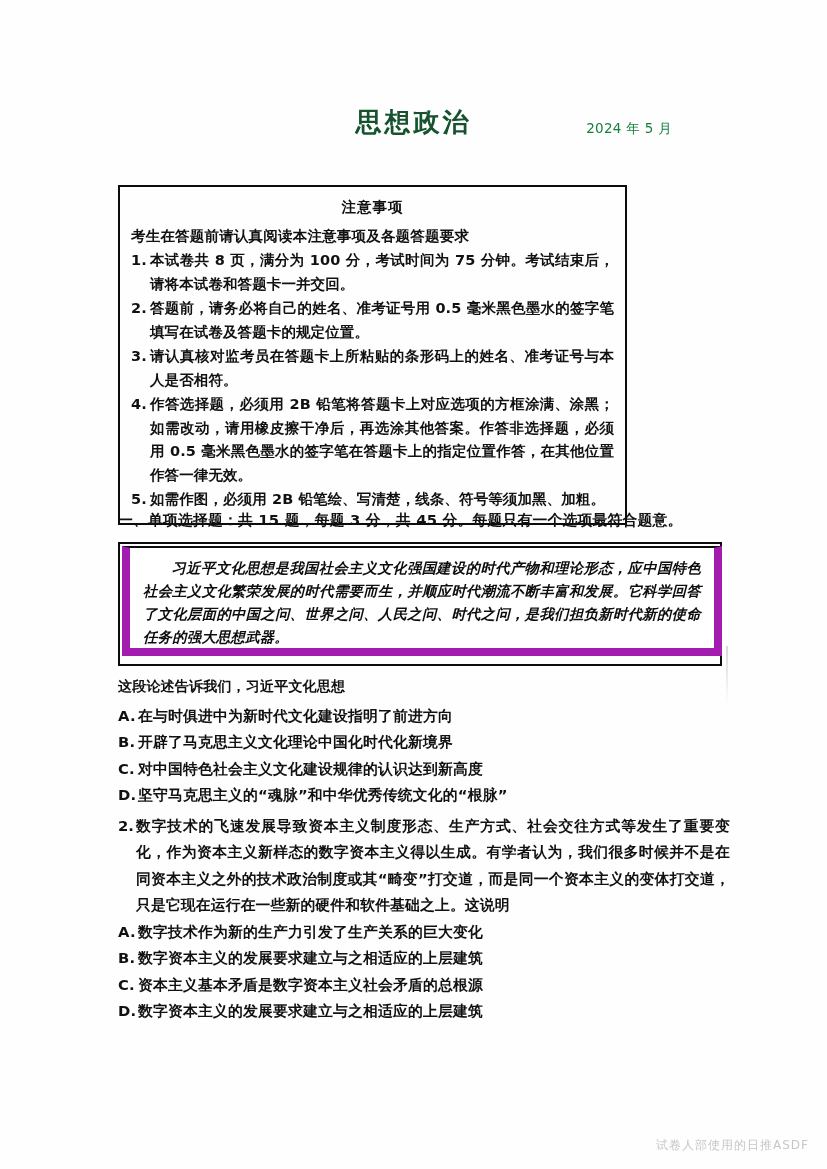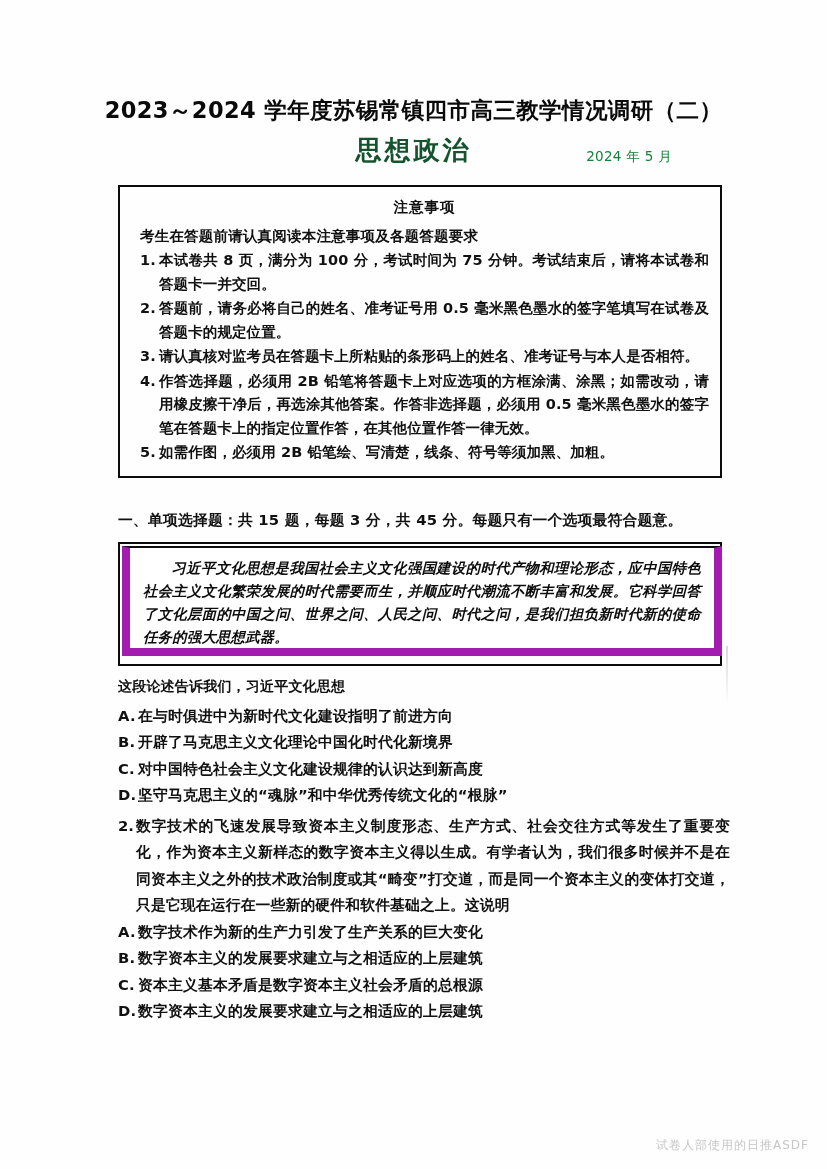--- a/index.html
+++ b/index.html
@@ -57,24 +57,24 @@
     font-weight: normal;
     letter-spacing: 0.3px;
     color: #15803d;
   }
 
   
   .notice-box {
     position: absolute;
     left: 118px;
     top: 185px;
-    width: 604px;
+    width: 509px;
     box-sizing: border-box;
     border: 2px solid #0c0c0c;
-    padding: 9px 11px 10px 20px;
+    padding: 9px 11px 10px 11px;
   }
   .notice-heading {
     text-align: center;
     font-size: 14.5px;
     font-weight: bold;
     letter-spacing: 1px;
     margin: 2px 0 8px 0;
   }
   .notice-lead {
     font-size: 14.5px;
@@ -251,21 +251,20 @@
     height: 60px;
     background: linear-gradient(180deg, rgba(120,120,120,0.28), rgba(255,255,255,0));
   }
 </style>
 </head>
 <body>
 
 <div class="page">
 
   <div class="doc-header">
-    <div class="exam-title">2023～2024 学年度苏锡常镇四市高三教学情况调研（二）</div>
     <div class="subject-row">
       <span class="subject-title">思想政治</span>
       <span class="exam-date">2024 年 5 月</span>
     </div>
   </div>
 
   <div class="notice-box">
     <div class="notice-heading">注意事项</div>
     <div class="notice-lead">考生在答题前请认真阅读本注意事项及各题答题要求</div>
     <ul class="notice-list">

